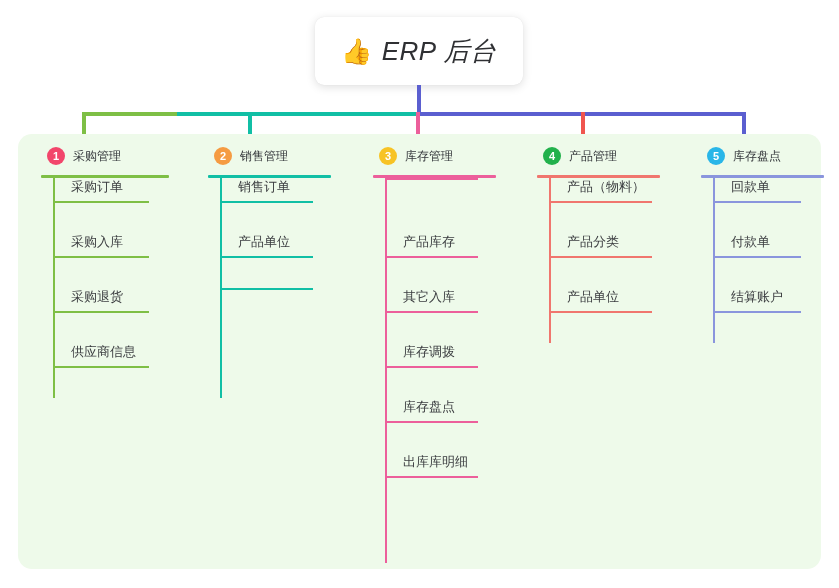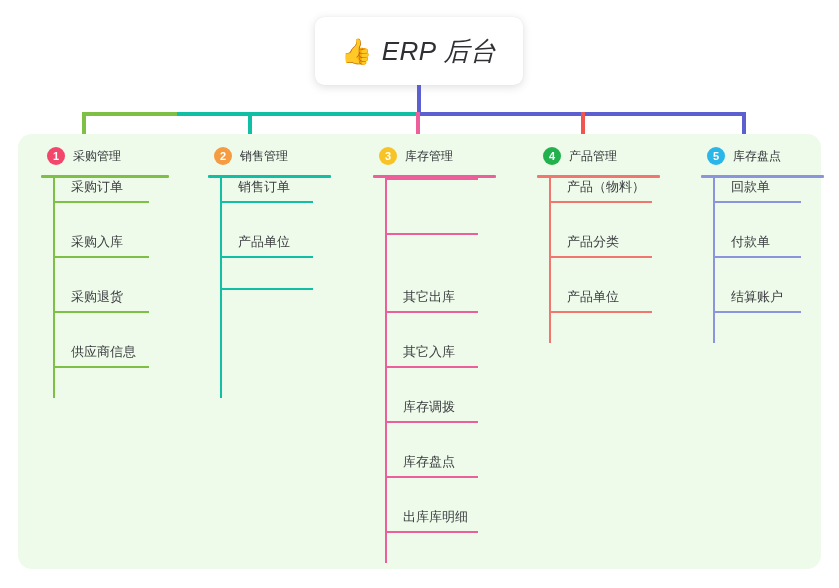--- a/index.html
+++ b/index.html
@@ -247,24 +247,21 @@
       <span class="badge" style="background: rgb(247, 195, 37);">3</span>
       <span class="col-title">库存管理</span>
     </div>
     <div class="head-rule" style="background: rgb(236, 95, 155);"></div>
     <div class="items">
       <div class="spine" style="background: rgb(236, 95, 155); height: 385px;"></div>
       <div class="item">
         <div class="item-rule" style="background: rgb(236, 95, 155);"></div>
       </div>
       <div class="item">
-        <div class="item-rule" style="background: rgb(236, 95, 155);"></div>
-      </div>
-      <div class="item">
-        <span class="item-label">其它出库</span>
+        <span class="item-label">产品库存</span>
         <div class="item-rule" style="background: rgb(236, 95, 155);"></div>
       </div>
       <div class="item">
         <span class="item-label">其它入库</span>
         <div class="item-rule" style="background: rgb(236, 95, 155);"></div>
       </div>
       <div class="item">
         <span class="item-label">库存调拨</span>
         <div class="item-rule" style="background: rgb(236, 95, 155);"></div>
       </div>

